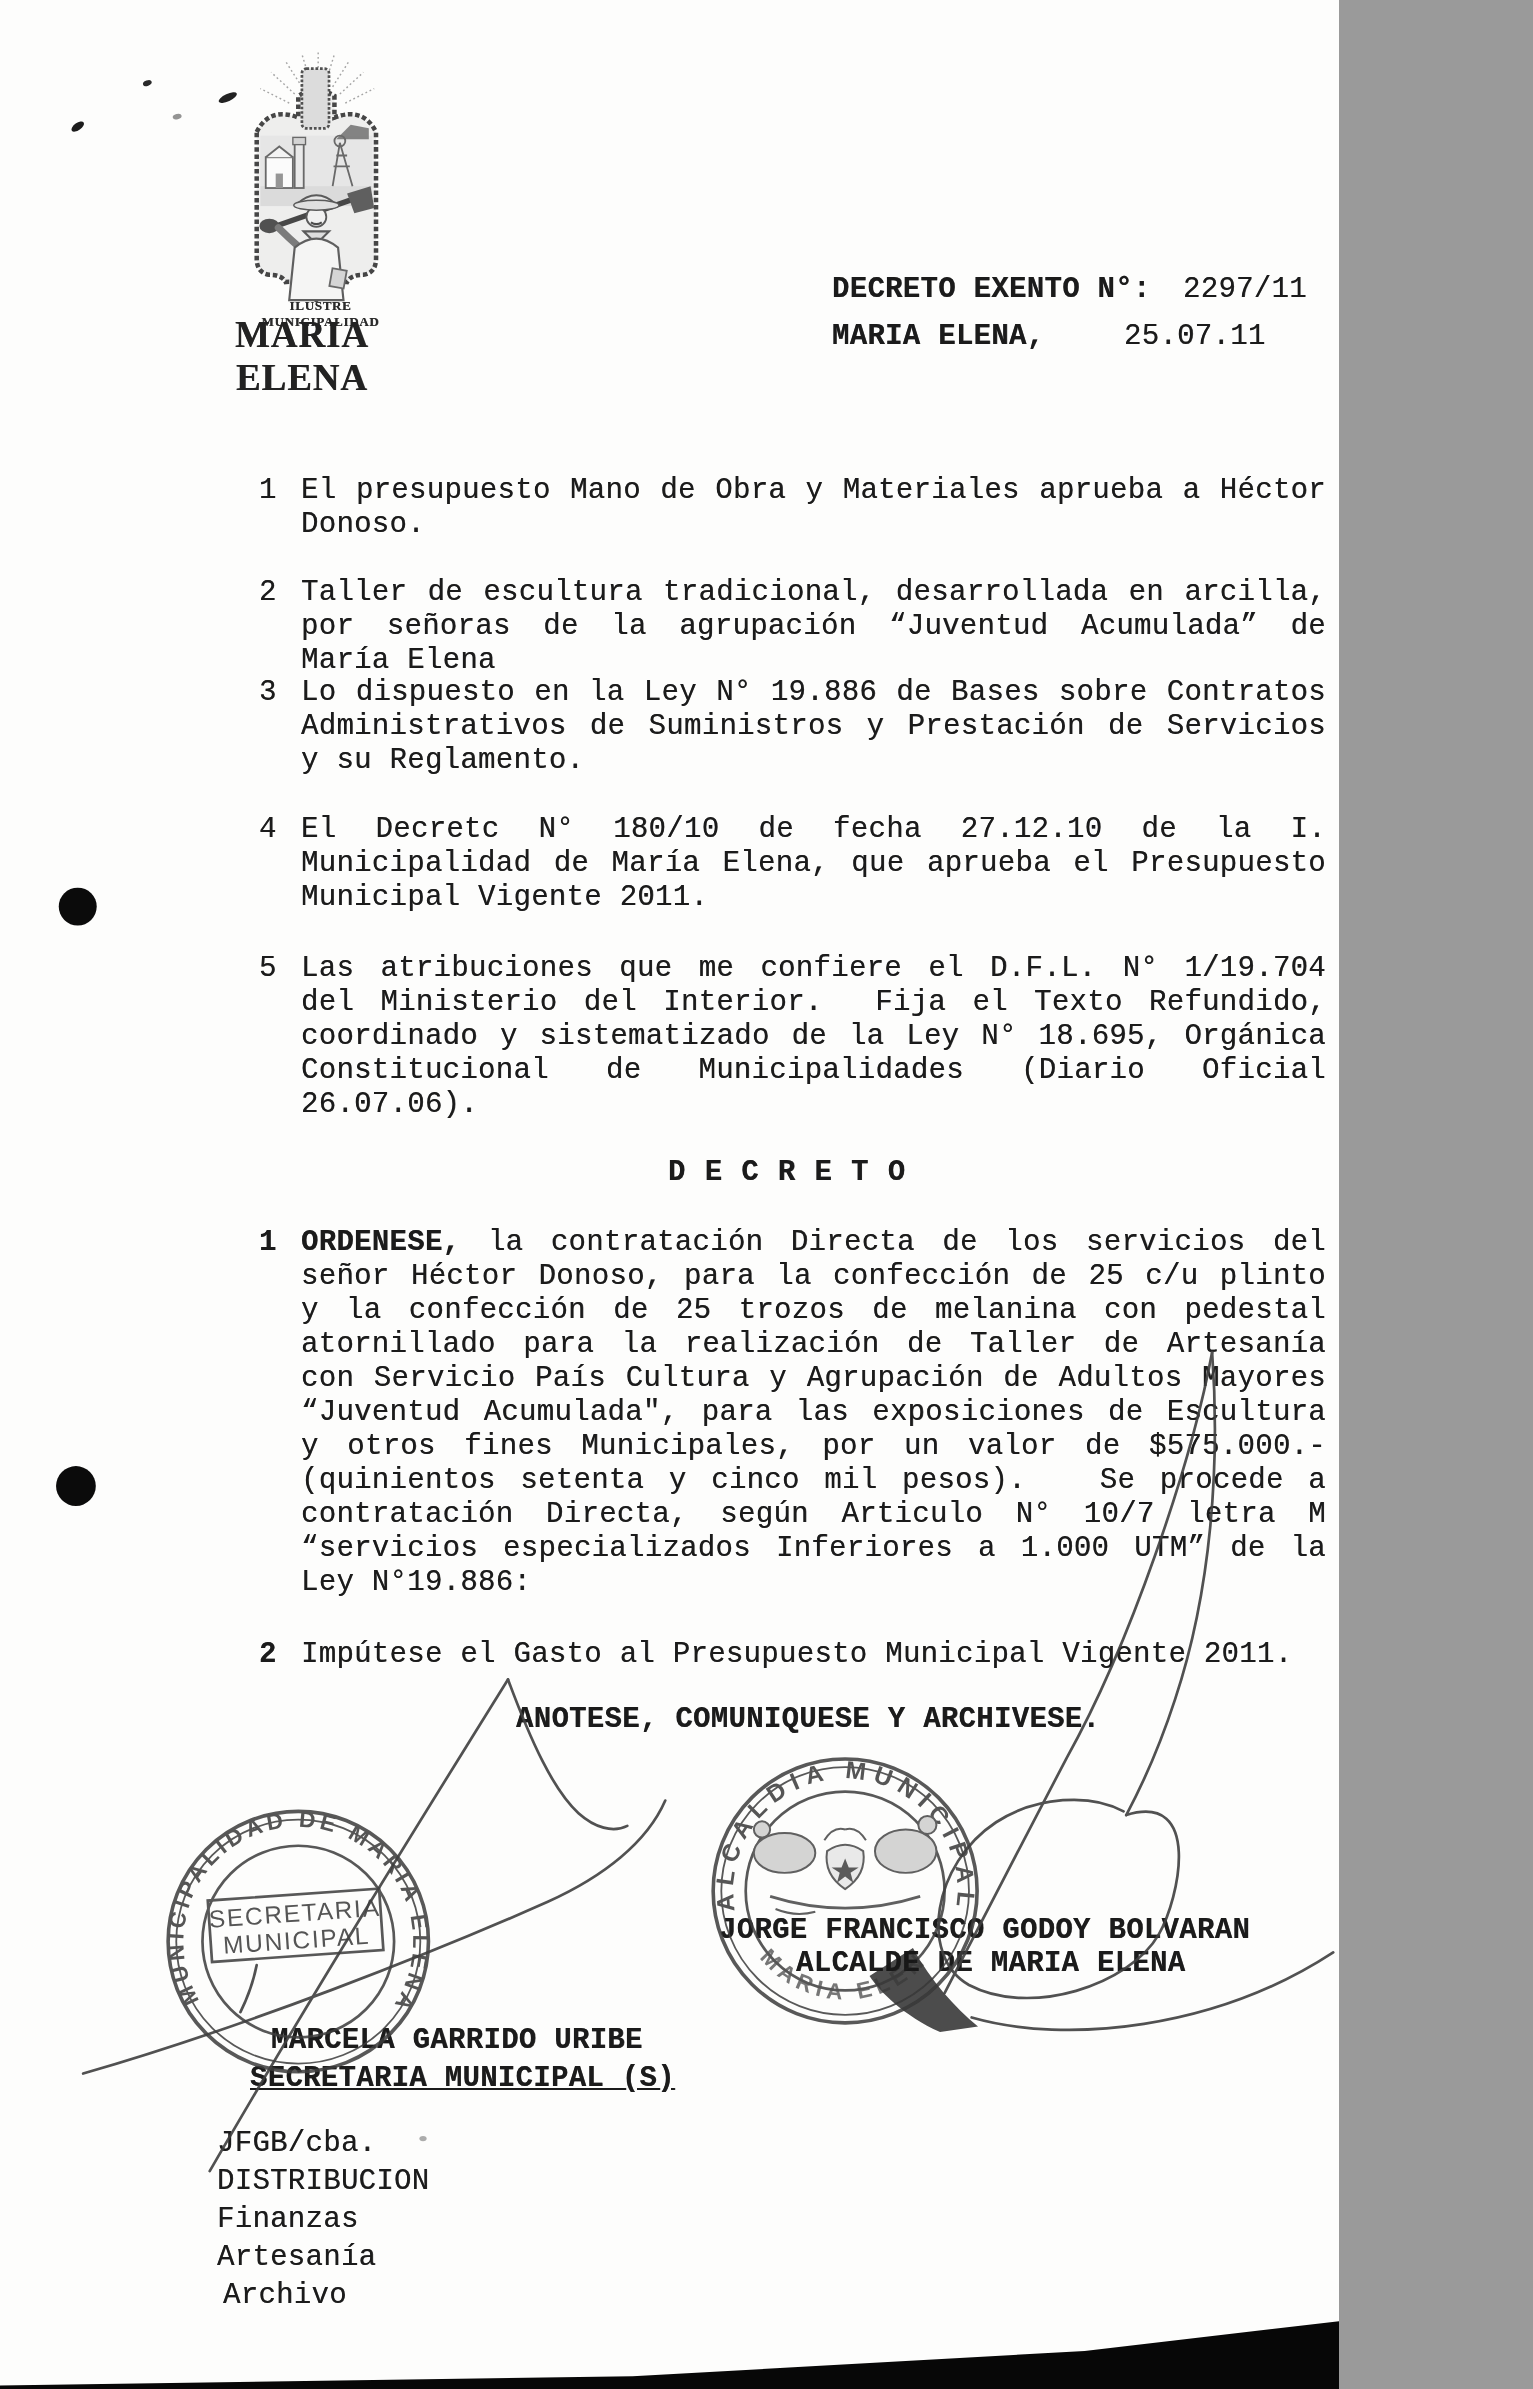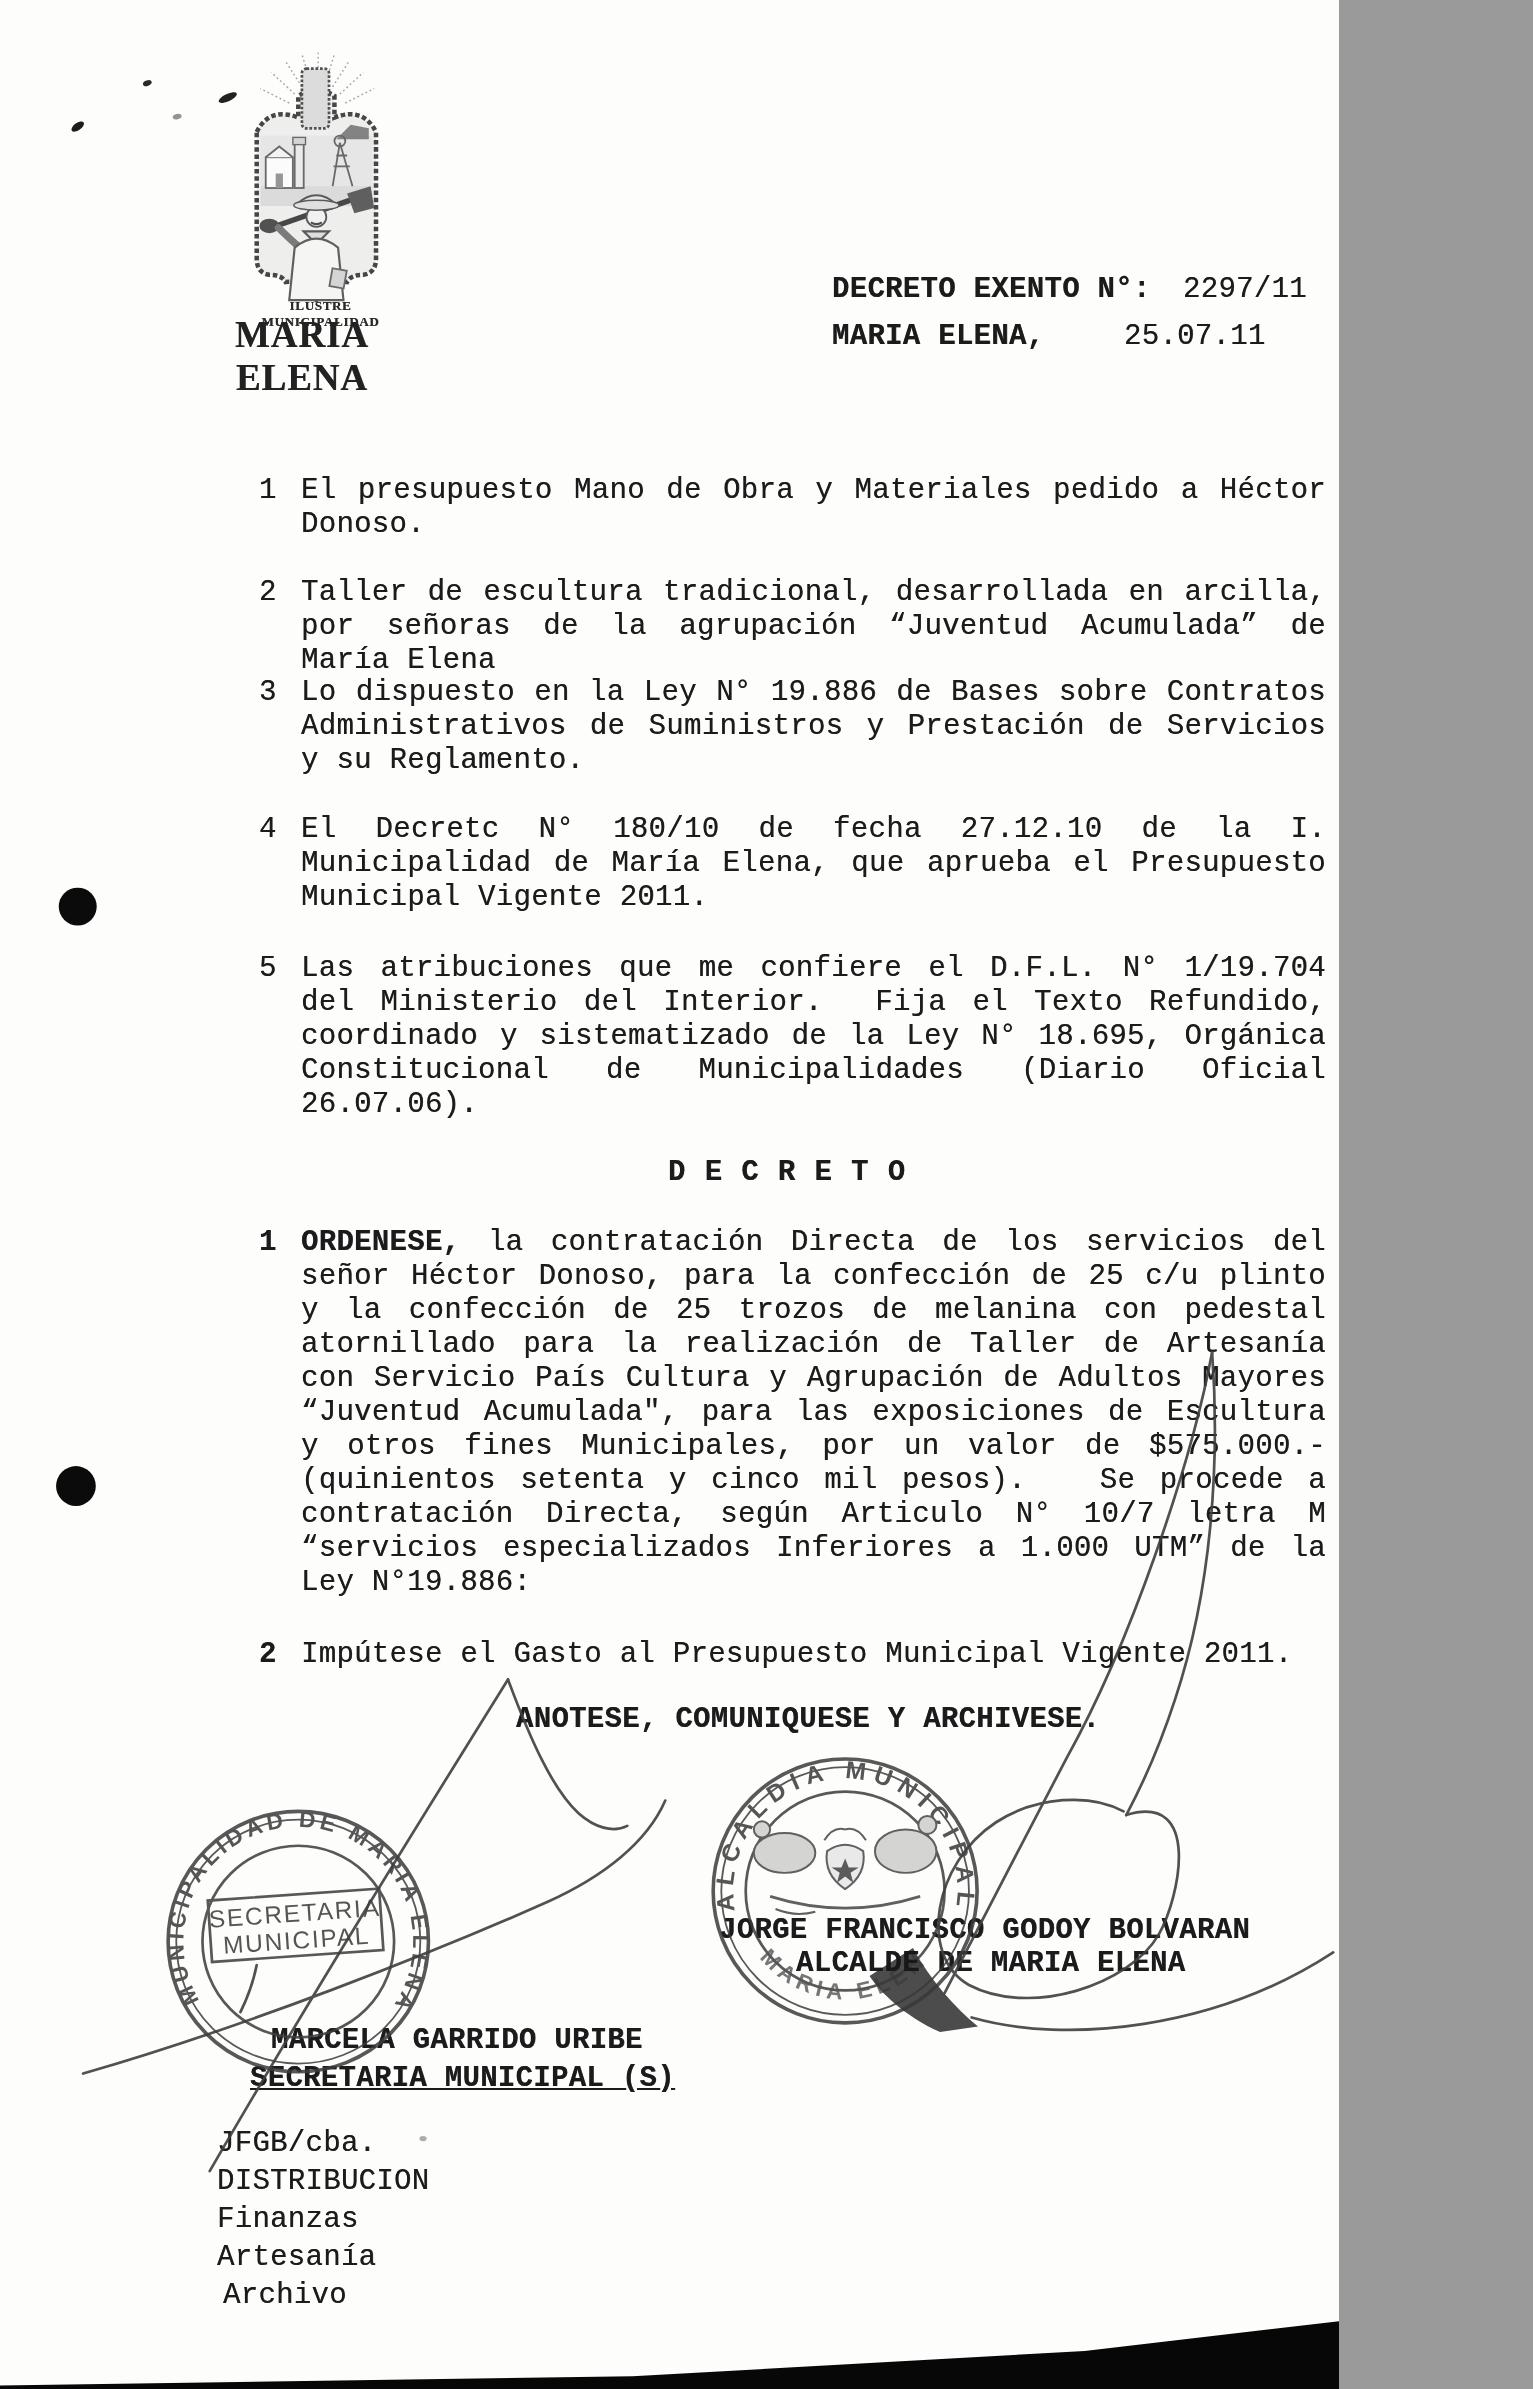--- a/index.html
+++ b/index.html
@@ -26,21 +26,21 @@
   <div class="abs serif ink" style="left:179px;top:313px;width:246px;text-align:center;font-weight:700;font-size:37px;letter-spacing:0.9px;color:#222;">MARIA ELENA</div>
 
   <div class="abs mono b ink" style="left:832px;top:273px;">DECRETO EXENTO N°:</div>
   <div class="abs mono ink" style="left:1183px;top:273px;">2297/11</div>
   <div class="abs mono b ink" style="left:832px;top:320px;">MARIA ELENA,</div>
   <div class="abs mono ink" style="left:1124px;top:320px;">25.07.11</div>
 
 
   <div class="item mono ink" style="top:474px;">
     <span class="num">1</span>
-    <div class="txt">El presupuesto Mano de Obra y Materiales pedido a Héctor Donoso.</div>
+    <div class="txt">El presupuesto Mano de Obra y Materiales aprueba a Héctor Donoso.</div>
   </div>
   <div class="item mono ink" style="top:576px;">
     <span class="num">2</span>
     <div class="txt">Taller de escultura tradicional, desarrollada en arcilla, por señoras de la agrupación “Juventud Acumulada” de María Elena</div>
   </div>
   <div class="item mono ink" style="top:676px;">
     <span class="num">3</span>
     <div class="txt">Lo dispuesto en la Ley N° 19.886 de Bases sobre Contratos Administrativos de Suministros y Prestación de Servicios y su Reglamento.</div>
   </div>
   <div class="item mono ink" style="top:813px;">

